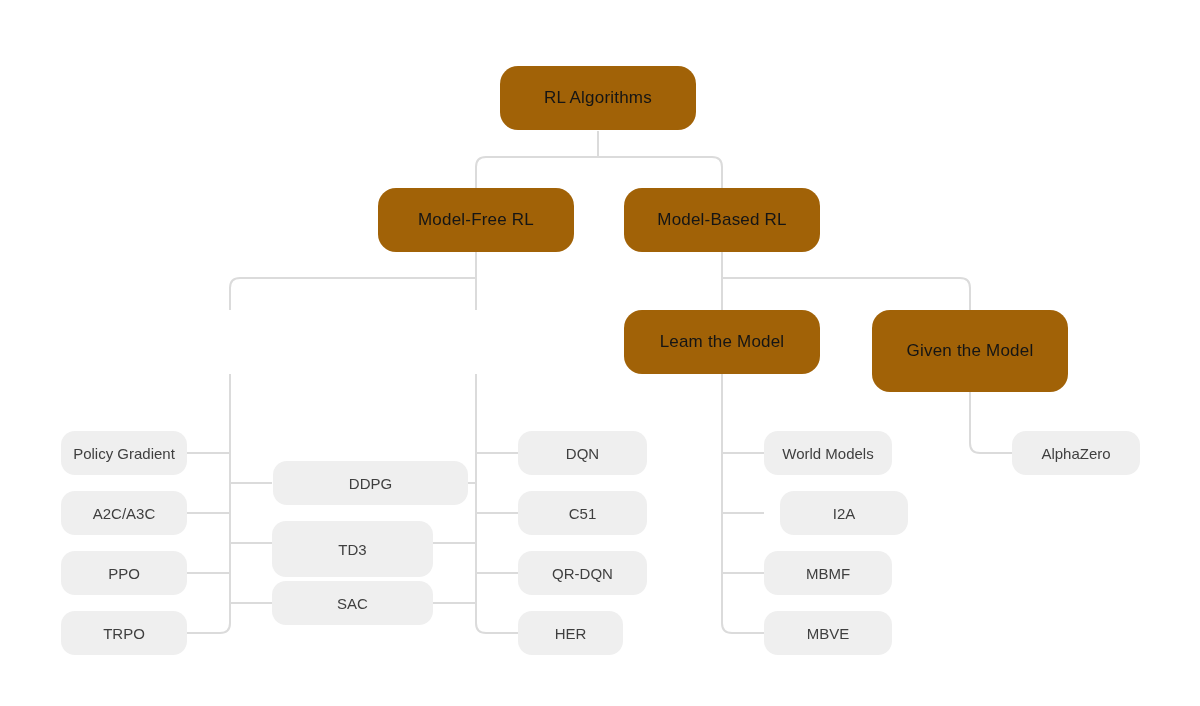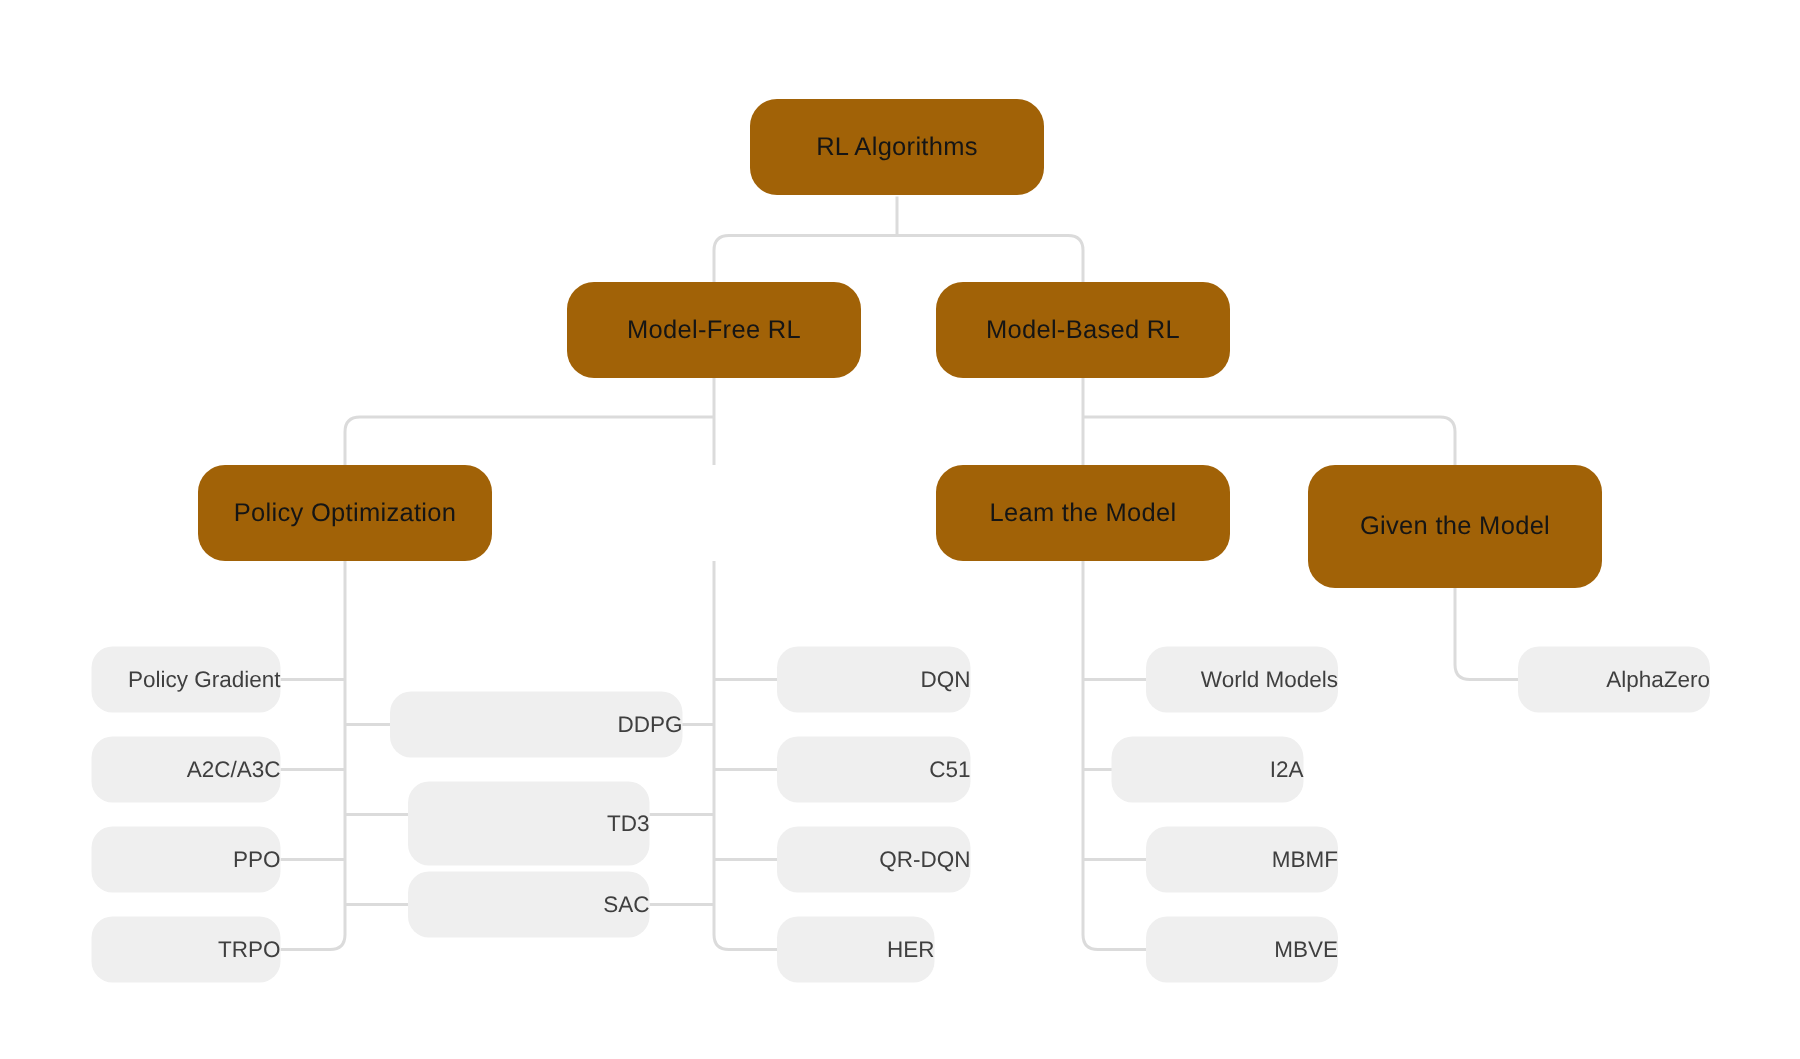--- a/index.html
+++ b/index.html
@@ -40,21 +40,20 @@
     border-radius: 18px;
     color: #151515;
     font-size: 17px;
     letter-spacing: 0.2px;
   }
   .node.gray {
     background: #efefef;
     border-radius: 14px;
     color: #3f3f3f;
     font-size: 15px;
-    justify-content: flex-end;
   }
 </style>
 </head>
 <body>
 
 <div class="canvas">
 
   <svg class="connectors" viewBox="0 0 1200 706">
 
     <path d="M598 131 V157"></path>
@@ -94,44 +93,41 @@
     <span>RL Algorithms</span>
   </div>
 
   <div class="node yellow" style="left:378px;top:188px;width:196px;height:64px">
     <span>Model-Free RL</span>
   </div>
   <div class="node yellow" style="left:624px;top:188px;width:196px;height:64px">
     <span>Model-Based RL</span>
   </div>
 
-  <div class="node yellow" style="left:132px;top:310px;width:196px;height:64px">
-    <span>Policy Optimization</span>
-  </div>
   <div class="node yellow" style="left:624px;top:310px;width:196px;height:64px">
     <span>Leam the Model</span>
   </div>
   <div class="node yellow" style="left:872px;top:310px;width:196px;height:82px">
     <span>Given the Model</span>
   </div>
 
   <div class="node gray" style="left:61px;top:431px;width:126px;height:44px">
     <span>Policy Gradient</span>
   </div>
   <div class="node gray" style="left:61px;top:491px;width:126px;height:44px">
     <span>A2C/A3C</span>
   </div>
   <div class="node gray" style="left:61px;top:611px;width:126px;height:44px">
     <span>TRPO</span>
   </div>
   <div class="node gray" style="left:61px;top:551px;width:126px;height:44px">
     <span>PPO</span>
   </div>
 
-  <div class="node gray" style="left:260px;top:461px;width:195px;height:44px">
+  <div class="node gray" style="left:273px;top:461px;width:195px;height:44px">
     <span>DDPG</span>
   </div>
   <div class="node gray" style="left:272px;top:521px;width:161px;height:56px">
     <span>TD3</span>
   </div>
   <div class="node gray" style="left:272px;top:581px;width:161px;height:44px">
     <span>SAC</span>
   </div>
 
   <div class="node gray" style="left:518px;top:431px;width:129px;height:44px">
@@ -143,21 +139,21 @@
   <div class="node gray" style="left:518px;top:551px;width:129px;height:44px">
     <span>QR-DQN</span>
   </div>
   <div class="node gray" style="left:518px;top:611px;width:105px;height:44px">
     <span>HER</span>
   </div>
 
   <div class="node gray" style="left:764px;top:431px;width:128px;height:44px">
     <span>World Models</span>
   </div>
-  <div class="node gray" style="left:741px;top:491px;width:128px;height:44px">
+  <div class="node gray" style="left:780px;top:491px;width:128px;height:44px">
     <span>I2A</span>
   </div>
   <div class="node gray" style="left:764px;top:551px;width:128px;height:44px">
     <span>MBMF</span>
   </div>
   <div class="node gray" style="left:764px;top:611px;width:128px;height:44px">
     <span>MBVE</span>
   </div>
 
   <div class="node gray" style="left:1012px;top:431px;width:128px;height:44px">

